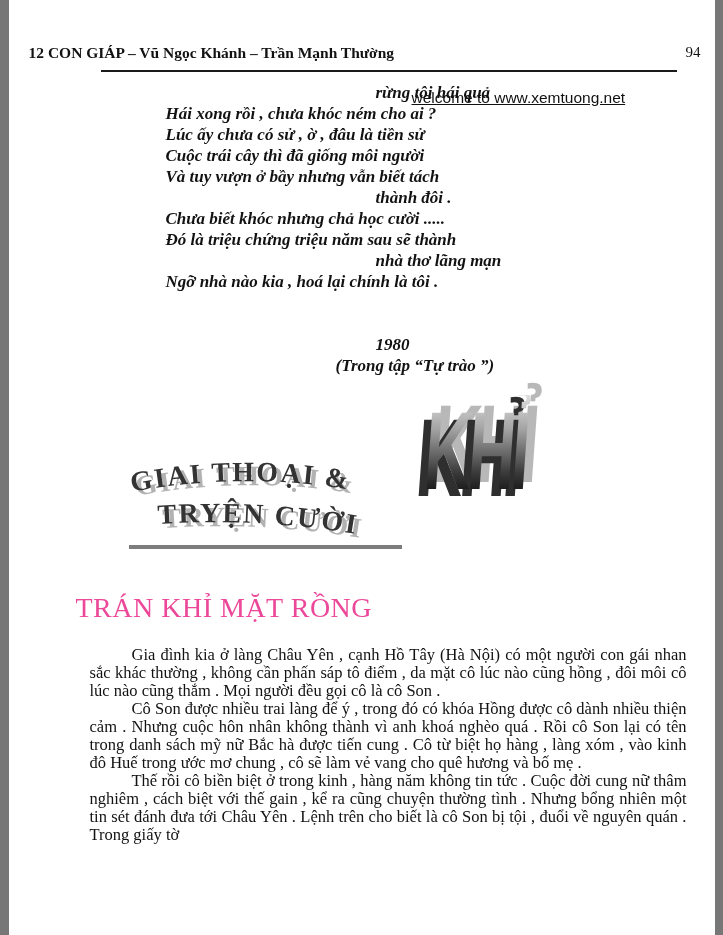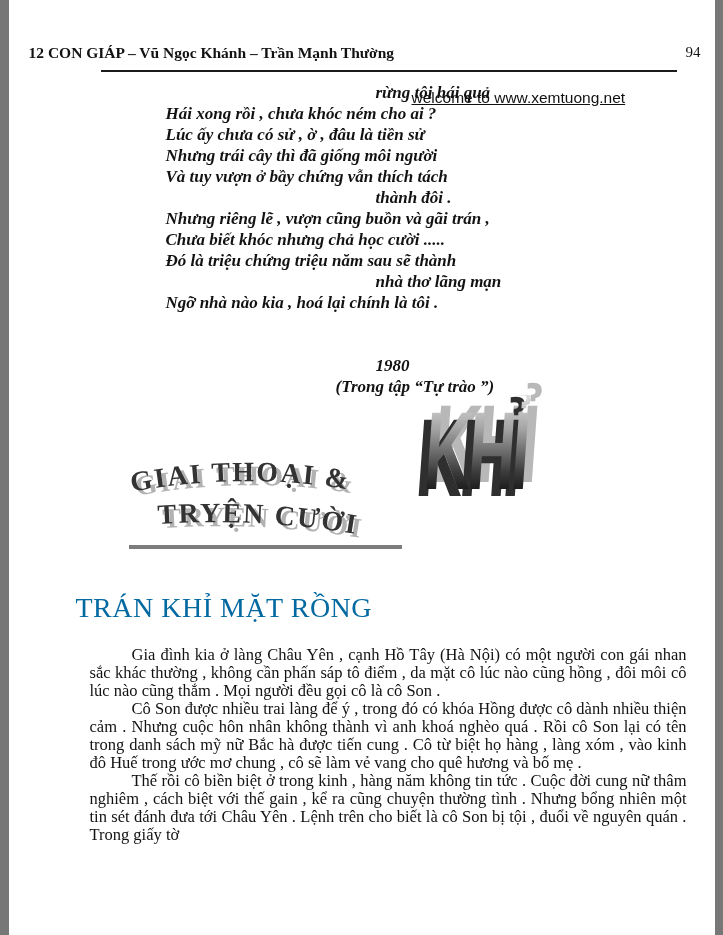--- a/index.html
+++ b/index.html
@@ -76,21 +76,21 @@
   @supports ((-webkit-background-clip:text) or (background-clip:text)) {
     .khi .khi-face {
       background:linear-gradient(180deg,#dedede 0%,#a5a5a5 30%,#3a3a3a 70%,#000 100%);
       -webkit-background-clip:text; background-clip:text; color:transparent;
     }
   }
 
   
   .section-heading {
     position:absolute; left:67px; top:592px;
-    font-size:28px; font-weight:normal; color:#0369a1;
+    font-size:28px; font-weight:normal; color:#ec4899;
     letter-spacing:0.5px; white-space:nowrap;
   }
   .body-text {
     position:absolute; left:81px; top:646px; width:597px;
     font-size:16.5px; line-height:18px; text-align:justify;
   }
   .body-text p { text-indent:42px; }
 </style>
 </head>
 <body>
@@ -99,24 +99,23 @@
 
   <div class="hdr-title">12 CON GIÁP – Vũ Ngọc Khánh – Trần Mạnh Thường</div>
   <a class="hdr-link">welcome to www.xemtuong.net</a>
   <div class="hdr-page">94</div>
   <div class="hdr-rule"></div>
 
   <div class="poem">
     <div class="indent-deep">rừng tôi hái quả</div>
     <div class="indent-none">Hái xong rồi , chưa khóc ném cho ai ?</div>
     <div class="indent-none">Lúc ấy chưa có sử , ờ , đâu là tiền sử</div>
-    <div class="indent-none">Nhưng trái cây thì đã giống môi người</div>
-    <div class="indent-none">Và tuy vượn ở bầy chứng vẫn thích tách</div>
+    <div class="indent-none">Cuộc trái cây thì đã giống môi người</div>
+    <div class="indent-none">Và tuy vượn ở bầy nhưng vẫn biết tách</div>
     <div class="indent-deep">thành đôi .</div>
-    <div class="indent-none">Nhưng riêng lẽ , vượn cũng buồn và gãi trán ,</div>
     <div class="indent-none">Chưa biết khóc nhưng chả học cười .....</div>
     <div class="indent-none">Đó là triệu chứng triệu năm sau sẽ thành</div>
     <div class="indent-deep">nhà thơ lãng mạn</div>
     <div class="indent-none">Ngỡ nhà nào kia , hoá lại chính là tôi .</div>
     <div class="gap2"></div>
     <div class="indent-deep">1980</div>
     <div class="indent-mid">(Trong tập “Tự trào ”)</div>
   </div>
 
   <svg class="logo-arc" viewBox="0 0 292 110" xmlns="http://www.w3.org/2000/svg">

